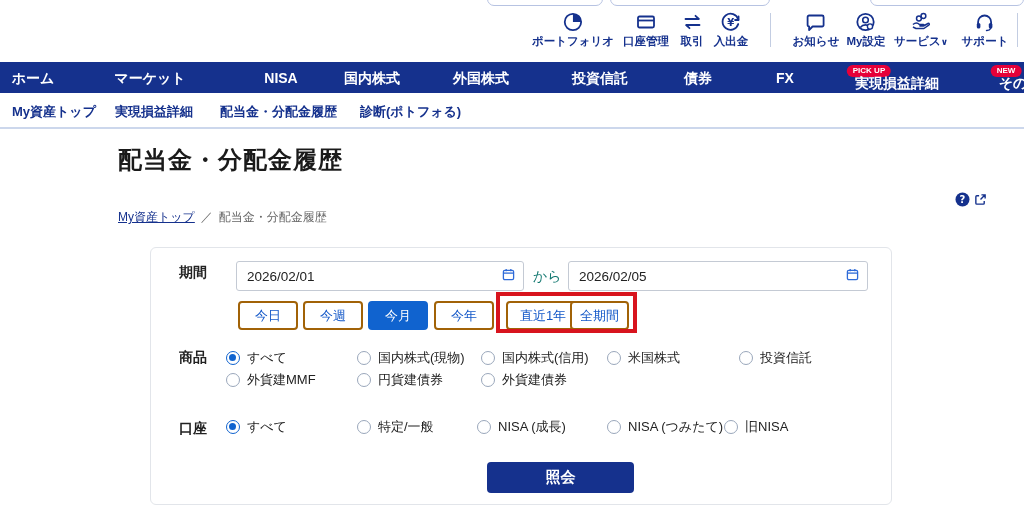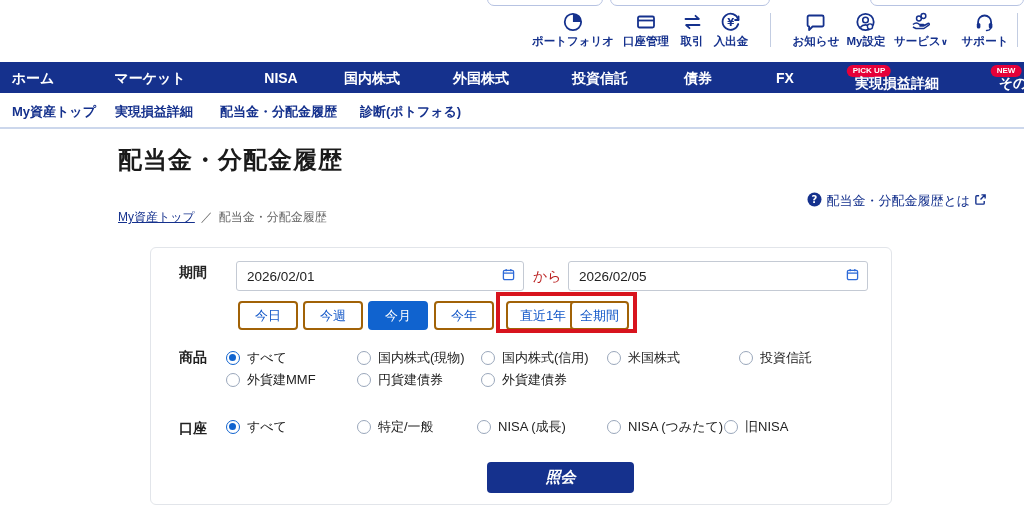--- a/index.html
+++ b/index.html
@@ -28,32 +28,32 @@
 
   .page-title { position:absolute; left:118px; top:144px; font-size:24px; font-weight:bold; color:#1a1a1a; letter-spacing:1px; }
   .helplink { position:absolute; right:37px; top:192px; display:flex; align-items:center; gap:4px; color:#15318d; font-size:13px; cursor:pointer; white-space:nowrap; }
   .breadcrumb { position:absolute; left:118px; top:209px; font-size:12px; color:#666; display:flex; gap:6px; align-items:center; }
   .breadcrumb a { color:#15318d; text-decoration:underline; cursor:pointer; }
 
   
   .panel { position:absolute; left:150px; top:247px; width:742px; height:258px; background:#fff; border:1px solid #e2e5ea; border-radius:6px; }
   .flabel { position:absolute; left:28px; font-size:14px; font-weight:bold; color:#222; }
   .dateinput { position:absolute; top:13px; height:30px; border:1px solid #c4cad4; border-radius:3px; background:#fff; display:flex; align-items:center; justify-content:space-between; padding:0 8px 0 10px; font-size:13.5px; color:#222; cursor:text; }
-  .conn { position:absolute; top:20px; font-size:14px; color:#b91c1c; }
+  .conn { position:absolute; top:20px; font-size:14px; color:#0f766e; }
   .qbtn { position:absolute; top:53px; height:29px; border:2px solid #a16207; border-radius:4px; background:#fff; color:#1458c8; font-size:13px; display:flex; align-items:center; justify-content:center; cursor:pointer; }
   .qbtn.selected { background:#1063cf; border-color:#1063cf; color:#fff; }
   .redbox { position:absolute; left:345px; top:44px; width:141px; height:41px; border:4px solid #d8141e; pointer-events:none; z-index:5; }
 
   .radio-opt { position:absolute; display:flex; align-items:center; gap:7px; cursor:pointer; height:17px; }
   .rdot { width:14px; height:14px; border-radius:50%; border:1.5px solid #9aa7bb; background:#fff; flex:0 0 auto; position:relative; }
   .radio-opt.checked .rdot { border-color:#1063cf; }
   .radio-opt.checked .rdot::after { content:""; position:absolute; left:2px; top:2px; width:7px; height:7px; border-radius:50%; background:#1063cf; }
   .rlabel { font-size:13px; color:#222; white-space:nowrap; }
 
-  .submit { position:absolute; left:336px; top:214px; width:147px; height:31px; background:#15318d; border:none; border-radius:4px; color:#fff; font-size:15px; font-weight:bold; display:flex; align-items:center; justify-content:center; cursor:pointer; font-family:inherit;font-style:italic; }
+  .submit { position:absolute; left:336px; top:214px; width:147px; height:31px; background:#15318d; border:none; border-radius:4px; color:#fff; font-size:15px; font-weight:bold; display:flex; align-items:center; justify-content:center; cursor:pointer; font-family:inherit; }
 </style>
 </head>
 <body>
 
 <div id="screen">
 
 
   <div class="top-partial-box" style="left:487px;width:116px;"></div>
   <div class="top-partial-box" style="left:610px;width:160px;"></div>
   <div class="top-partial-box" style="left:870px;width:154px;"></div>
@@ -160,21 +160,20 @@
     <span class="subitem" style="left:360px;">診断(ポトフォる)</span>
   </div>
 
   <h1 class="page-title">配当金・分配金履歴</h1>
 
   <div class="helplink">
     <span><svg width="15" height="15" viewBox="0 0 15 15">
           <circle cx="7.5" cy="7.5" r="7" fill="#15318d"></circle>
           <text x="7.5" y="11" font-size="10" font-weight="bold" fill="#fff" text-anchor="middle" font-family="'DejaVu Sans',sans-serif">?</text>
         </svg></span>
-    <span>配当金・分配金履歴とは</span>
     <span><svg width="13" height="13" viewBox="0 0 14 14">
           <path d="M5.5 3 H3 a1 1 0 0 0 -1 1 v7 a1 1 0 0 0 1 1 h7 a1 1 0 0 0 1 -1 V8.5" fill="none" stroke="#15318d" stroke-width="1.5"></path>
           <path d="M8 2 h4 v4 M12 2 L7 7" fill="none" stroke="#15318d" stroke-width="1.5"></path>
         </svg></span>
   </div>
 
   <div class="breadcrumb">
     <a>My資産トップ</a>
     <span>／</span>
     <span>配当金・分配金履歴</span>

